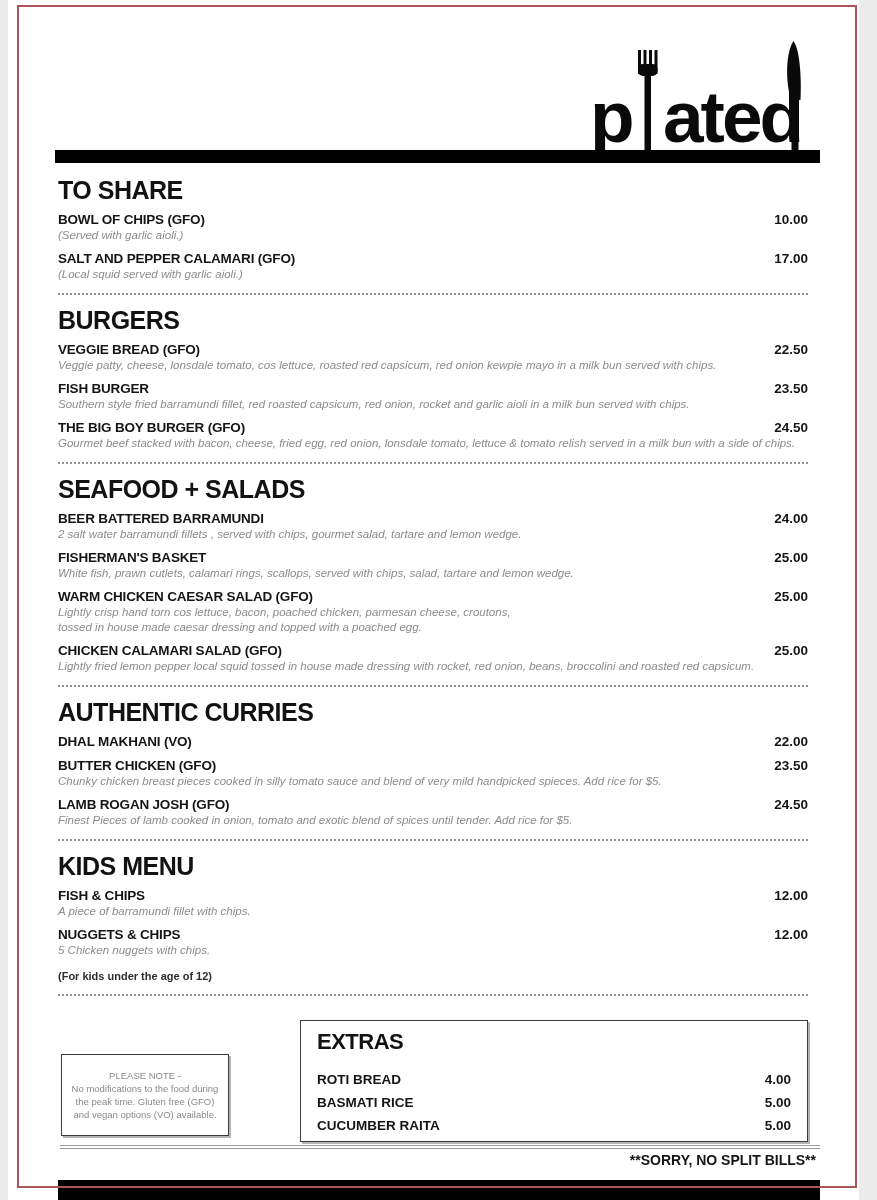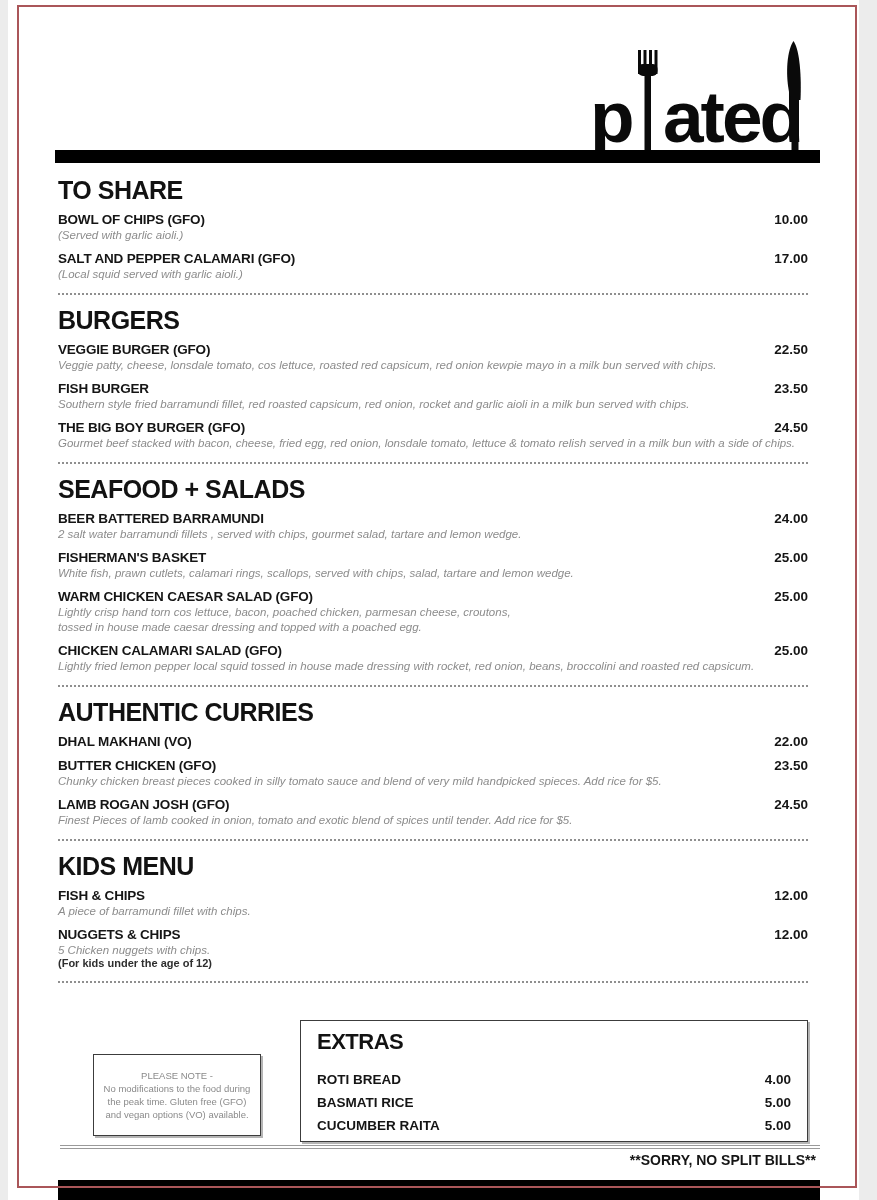--- a/index.html
+++ b/index.html
@@ -33,29 +33,29 @@
   .menu-section:first-child { padding-top:14px; }
   .section-title {
     margin:0; font-size:25px; line-height:26px; font-weight:bold;
     letter-spacing:-0.5px; color:#121212;
   }
   .menu-item { margin-top:9px; }
   .item-row { display:flex; justify-content:space-between; align-items:flex-start; line-height:15px; }
   .item-name { font-size:13.5px; font-weight:bold; letter-spacing:-0.2px; color:#151515; }
   .item-price { font-size:13.5px; font-weight:bold; color:#151515; }
   .item-desc { font-size:11.5px; line-height:13px; color:#8c8c8c; margin-top:2px;font-style:italic; }
-  .kids-footnote { font-size:11px; font-weight:bold; color:#2e2e2e; }
+  .kids-footnote { font-size:11px; font-weight:bold; color:#2e2e2e; margin-top:13px; }
   .dotted { margin-top:12px; height:0; border-bottom:2px dotted #8f8f8f; }
 
   .note-box {
     position:absolute; left:53px; top:1054px; width:168px; height:82px;
     border:1px solid #3c3c3c; box-shadow:2px 2px 0 #b5b5b5; background:#fff;
     display:flex; flex-direction:column; justify-content:center;
     text-align:center; font-size:9.5px; line-height:13px; color:#8a8a8a;
-    box-sizing:border-box; z-index:2;margin-left:32px;
+    box-sizing:border-box; z-index:2;
   }
   .extras-box {
     position:absolute; left:292px; top:1020px; width:508px; height:122px;
     border:1px solid #3c3c3c; box-shadow:2px 2px 0 #b5b5b5; background:#fff;
     padding:8px 16px; box-sizing:border-box; z-index:2;
   }
   .extras-title {
     margin:0 0 13px 0; font-size:22px; line-height:26px; font-weight:bold;
     letter-spacing:-0.5px; color:#121212;
   }
@@ -116,21 +116,21 @@
             <span class="item-price">17.00</span>
           </div>
           <div class="item-desc">(Local squid served with garlic aioli.)</div>
         </div>
         <div class="dotted"></div>
       </section>
       <section class="menu-section">
         <h2 class="section-title">BURGERS</h2>
         <div class="menu-item">
           <div class="item-row">
-            <span class="item-name">VEGGIE BURGER (GFO)</span>
+            <span class="item-name">VEGGIE BREAD (GFO)</span>
             <span class="item-price">22.50</span>
           </div>
           <div class="item-desc">Veggie patty, cheese, lonsdale tomato, cos lettuce, roasted red capsicum, red onion kewpie mayo in a milk bun served with chips.</div>
         </div>
         <div class="menu-item">
           <div class="item-row">
             <span class="item-name">FISH BURGER</span>
             <span class="item-price">23.50</span>
           </div>
           <div class="item-desc">Southern style fried barramundi fillet, red roasted capsicum,  red onion, rocket and garlic aioli in a milk bun served with chips.</div>

